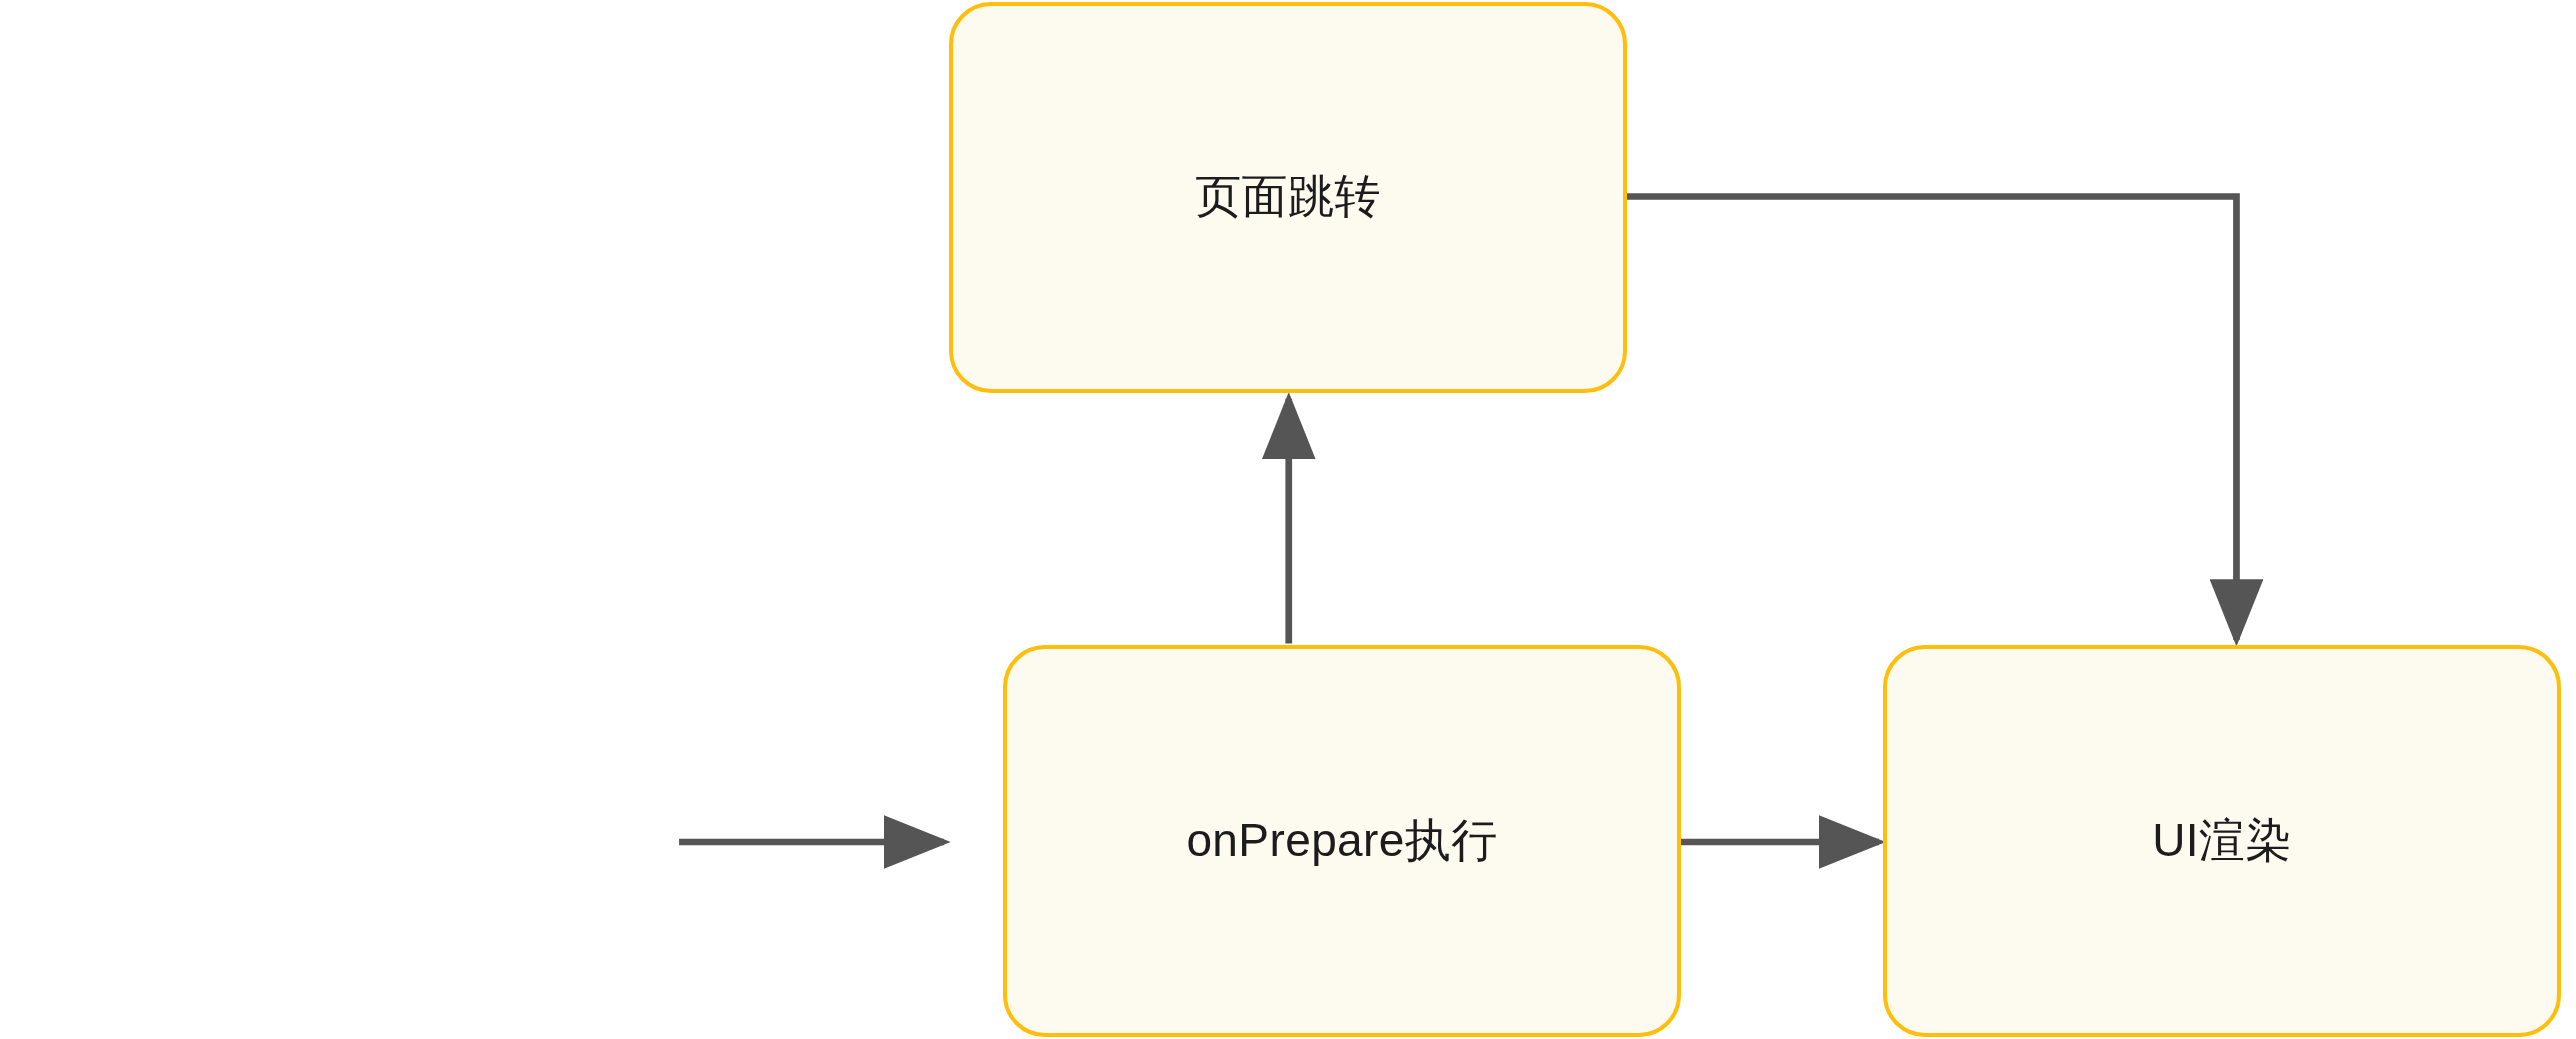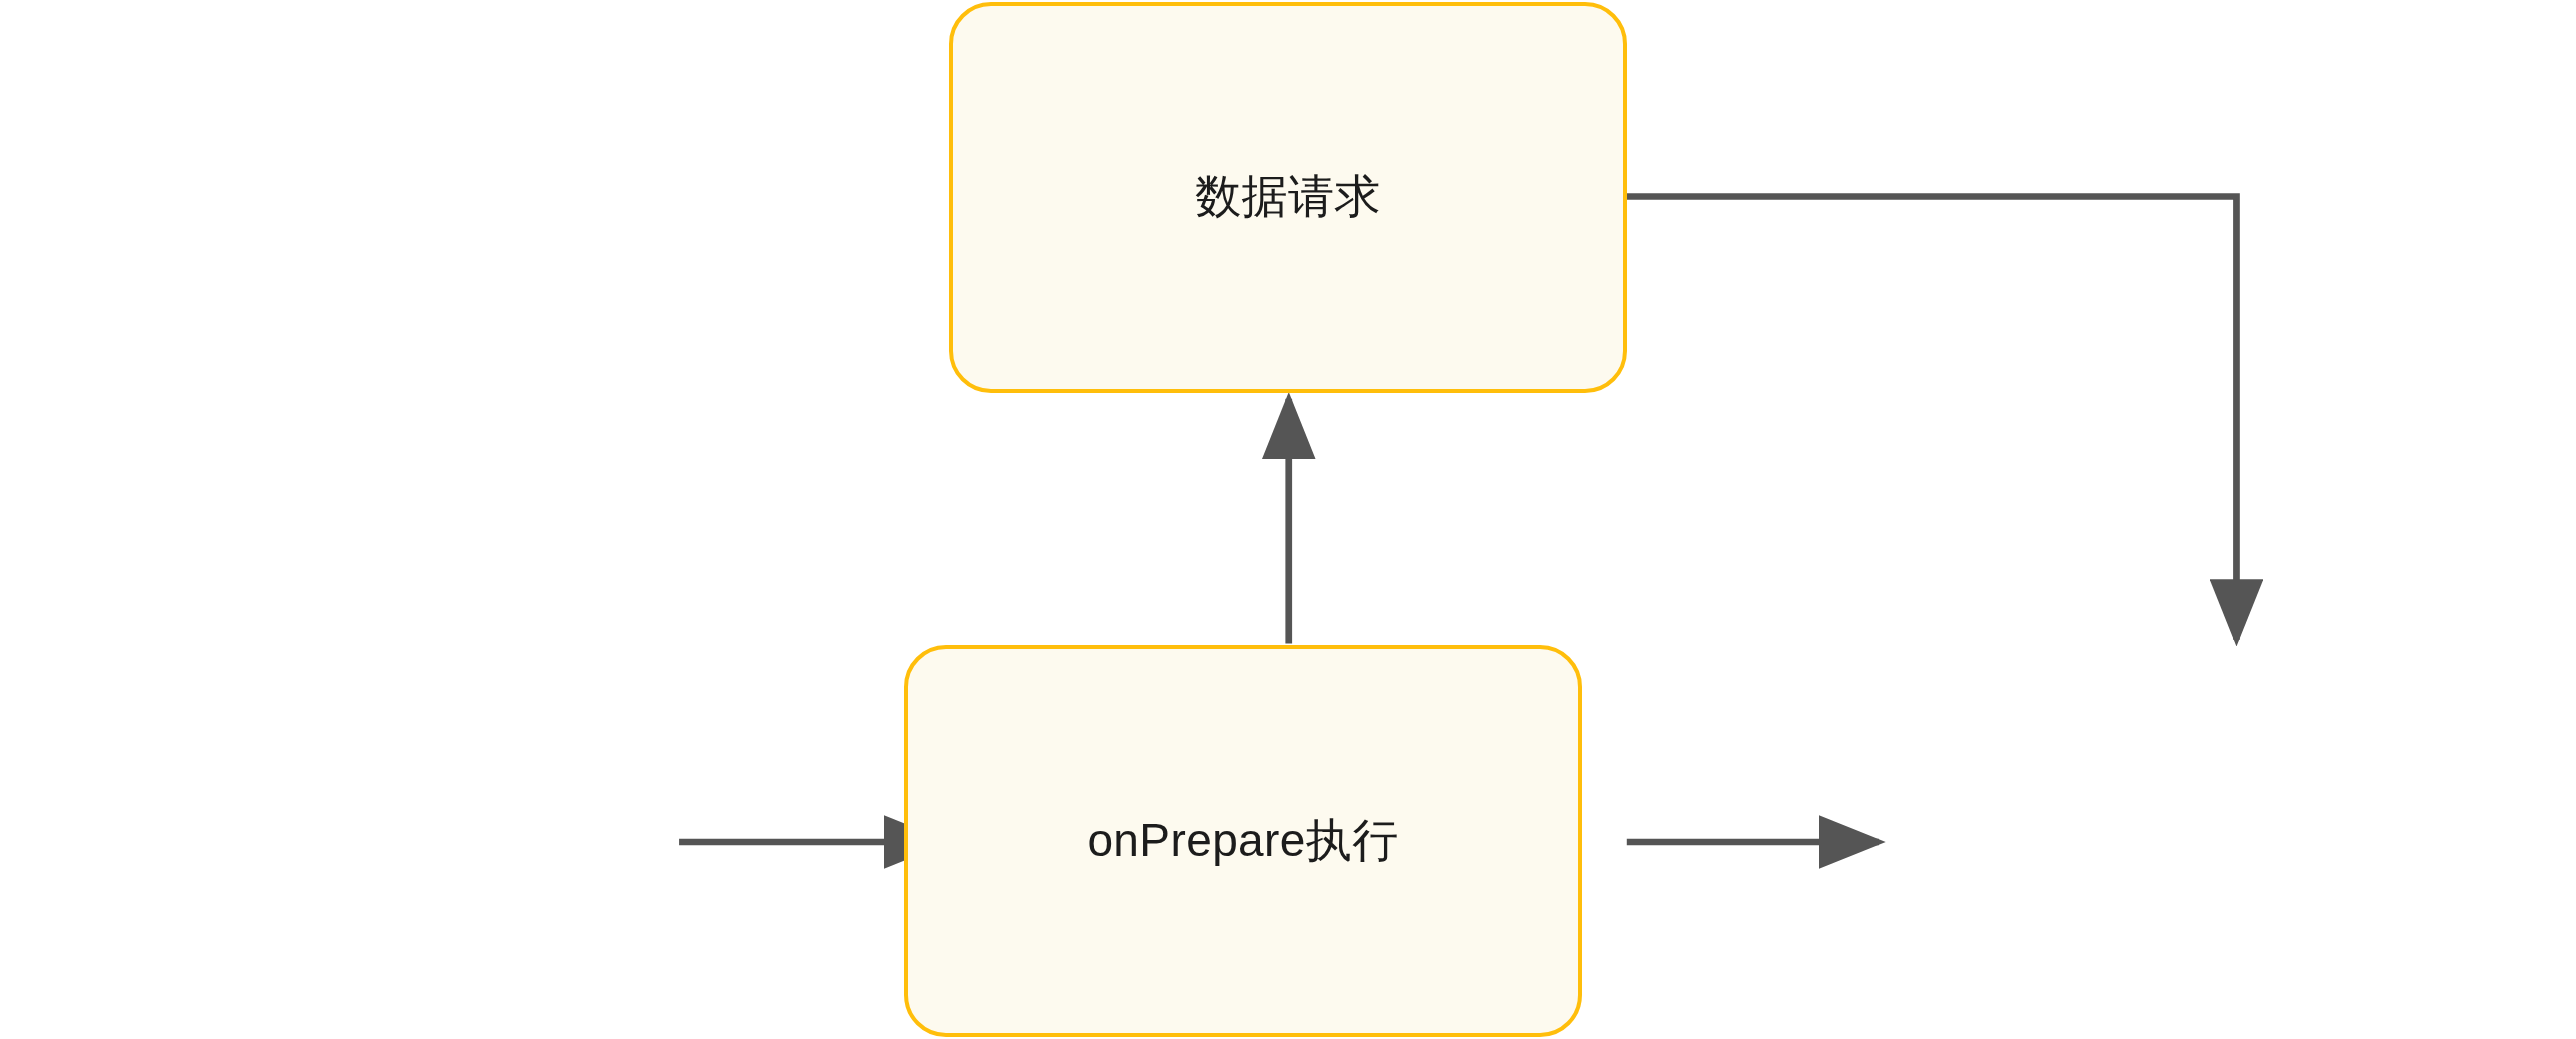--- a/index.html
+++ b/index.html
@@ -39,21 +39,21 @@
     font-size: 46px;
     line-height: 1.2;
     color: #1c1c1c;
     letter-spacing: 0.4px;
     white-space: nowrap;
     text-align: center;
   }
   
   #node-data-request { left: 949px; top: 1.5px;   width: 678px; height: 391px; }
   #node-page-nav     { left: 1.5px;    top: 645px; width: 678px; height: 392px; }
-  #node-on-prepare   { left: 904px; top: 645px; width: 678px; height: 392px; }
+  #node-on-prepare   { left: 1003px; top: 645px; width: 678px; height: 392px; }
   #node-ui-render    { left: 1883px; top: 645px; width: 678px; height: 392px; }
 </style>
 </head>
 <body>
 
 <div id="canvas">
 
   <svg class="edge-layer" viewBox="0 0 3452 1393" width="2576" height="1040" xmlns="http://www.w3.org/2000/svg">
     <defs>
       <marker id="arrowhead" markerWidth="10" markerHeight="8" refX="9" refY="4" orient="auto" markerUnits="strokeWidth">
@@ -64,23 +64,26 @@
     <line x1="910" y1="1128" x2="1265" y2="1128" stroke="#555555" stroke-width="9" marker-end="url(#arrowhead)"></line>
 
     <line x1="1727" y1="862" x2="1727" y2="534" stroke="#555555" stroke-width="9" marker-end="url(#arrowhead)"></line>
 
     <line x1="2180" y1="1128" x2="2518" y2="1128" stroke="#555555" stroke-width="9" marker-end="url(#arrowhead)"></line>
 
     <path d="M 2180 263 L 2997 263 L 2997 857" fill="none" stroke="#555555" stroke-width="9" marker-end="url(#arrowhead)"></path>
   </svg>
 
   <div class="node" id="node-data-request">
-    <span class="node-label">数据请求</span>
+    <span class="node-label">页面跳转</span>
   </div>
 
 
   <div class="node" id="node-on-prepare">
     <span class="node-label">onPrepare执行</span>
   </div>
 
+  <div class="node" id="node-ui-render">
+    <span class="node-label">UI渲染</span>
+  </div>
 
 </div>
 
 
 </body></html>

